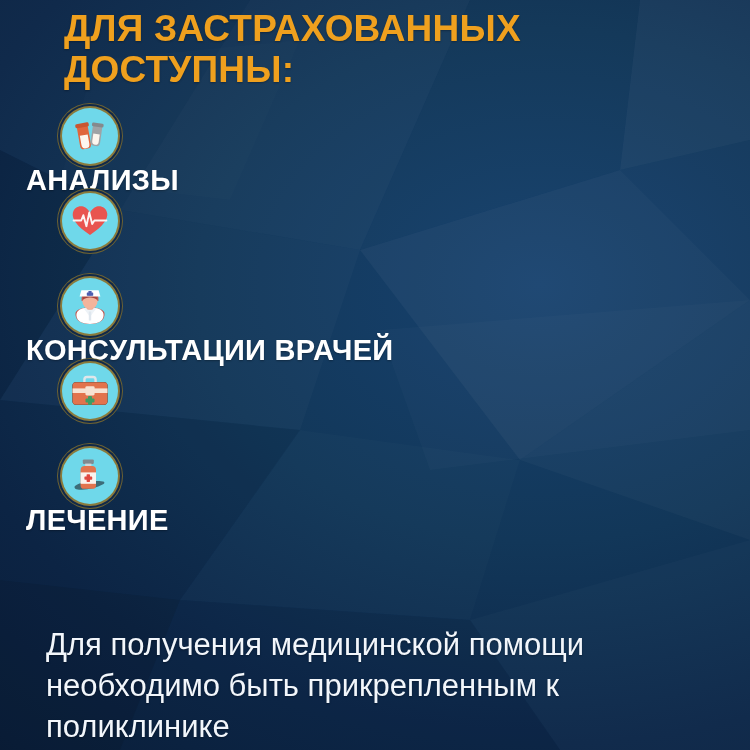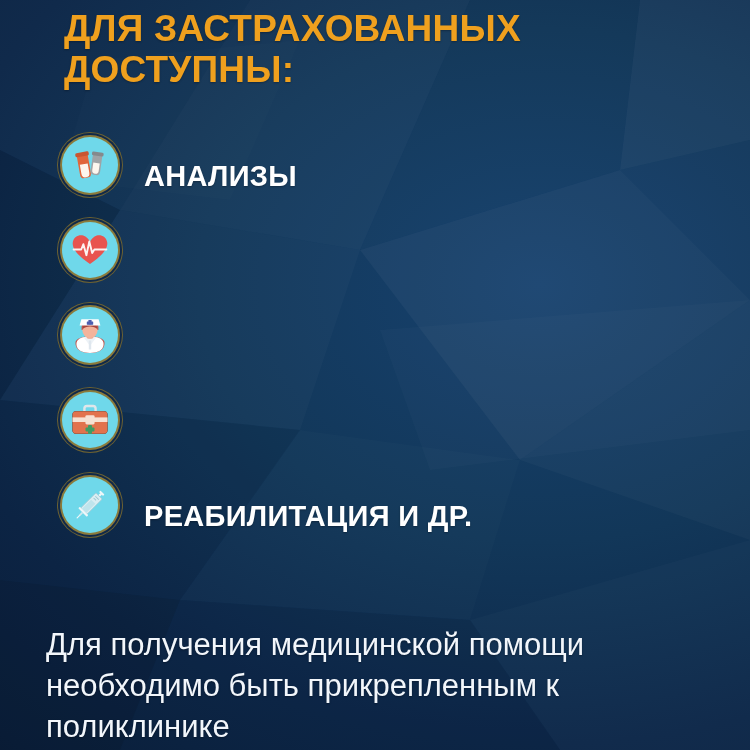--- a/index.html
+++ b/index.html
@@ -48,21 +48,22 @@
   .list {
     position: absolute;
     left: 0;
     top: 108px;
     width: 750px;
   }
   .row {
     position: relative;
     height: 85px;
     display: flex;
-    align-items: flex-end;
+    align-items: flex-start;
+    flex-direction: column;
   }
   .badge {
     position: relative;
     flex: 0 0 auto;
     margin-left: 62px;
     width: 56px;
     height: 56px;
     border-radius: 50%;
     background: #6fd8ea;
     box-shadow:
@@ -169,55 +170,52 @@
           <rect x="16.4" y="16.4" width="7.2" height="7.4" rx="2.4" fill="#eda48c"></rect>
           <path d="M11.6 12.4 C 11.6 7.6, 15.2 5, 20 5 C 24.8 5, 28.4 7.6, 28.4 12.4 L 28.4 15 L 11.6 15 Z" fill="#c0564f"></path>
           <ellipse cx="20" cy="15.2" rx="7.6" ry="7.9" fill="#f3b49b"></ellipse>
           <path d="M12.4 14.6 C 12.4 9.6, 15.8 7.2, 20 7.2 C 24.2 7.2, 27.6 9.6, 27.6 14.6 C 25.6 12.4, 23 11.6, 20 11.6 C 17 11.6, 14.4 12.4, 12.4 14.6 Z" fill="#a7463f"></path>
           <path d="M9.6 10.6 L30.4 10.6 L28.6 4.2 L11.4 4.2 Z" fill="#ffffff"></path>
           <rect x="18.4" y="5.0" width="3.2" height="4.6" rx="0.5" fill="#4e5fb0"></rect>
           <rect x="16.8" y="6.6" width="6.4" height="3.2" rx="0.5" fill="#4e5fb0"></rect>
           <rect x="18.8" y="25.5" width="2.4" height="9" fill="#dfe7ee"></rect>
         </svg>
       </div>
+      <div class="row-label">КОНСУЛЬТАЦИИ ВРАЧЕЙ</div>
     </div>
 
     <div class="row">
       <div class="badge">
         <svg width="42" height="42" viewBox="0 0 42 42" xmlns="http://www.w3.org/2000/svg">
           <path d="M15.4 12.5 V9.6 a2.6 2.6 0 0 1 2.6-2.6 h6 a2.6 2.6 0 0 1 2.6 2.6 v2.9" fill="none" stroke="#dfe6ea" stroke-width="2.4" stroke-linecap="round"></path>
           <rect x="3.5" y="12.2" width="35" height="22.5" rx="3.4" fill="#e0secondary"></rect>
           <rect x="3.5" y="12.2" width="35" height="22.5" rx="3.4" fill="#e2734d"></rect>
           <rect x="3.5" y="18.4" width="35" height="4.6" fill="#f7e2d3"></rect>
           <rect x="16.4" y="16.2" width="9.2" height="9.2" rx="1.4" fill="#f7e2d3"></rect>
           <rect x="19.0" y="26.0" width="4.0" height="9.0" rx="1" fill="#3f9c63"></rect>
           <rect x="16.5" y="28.5" width="9.0" height="4.0" rx="1" fill="#3f9c63"></rect>
         </svg>
       </div>
     </div>
 
-
     <div class="row">
       <div class="badge">
         <svg width="42" height="42" viewBox="0 0 42 42" xmlns="http://www.w3.org/2000/svg">
-          <g transform="rotate(45 21 21)">
-            <rect x="18.2" y="3.4" width="5.6" height="2.0" rx="0.6" fill="#eef7f9"></rect>
-            <rect x="19.9" y="5.0" width="2.2" height="3.4" fill="#eef7f9"></rect>
-            <rect x="16.6" y="8.2" width="8.8" height="21.4" rx="1.2" fill="#d9eef3" stroke="#a9cfd9" stroke-width="0.9"></rect>
-            <rect x="18.0" y="16.4" width="6.0" height="13.0" fill="#bfe4ec"></rect>
-            <rect x="18.6" y="10.6" width="4.8" height="0.9" fill="#9dc5d0"></rect>
-            <rect x="18.6" y="13.0" width="3.4" height="0.9" fill="#9dc5d0"></rect>
-            <rect x="15.0" y="29.4" width="12.0" height="2.2" rx="0.8" fill="#eef7f9"></rect>
-            <rect x="20.2" y="31.4" width="1.6" height="4.6" fill="#d2e9ef"></rect>
-            <path d="M21 36 L21 39.2" stroke="#eef7f9" stroke-width="1.2" stroke-linecap="round"></path>
-          </g>
-        </svg>
-      </div>
-      <div class="row-label">РЕАБИЛИТАЦИЯ И ДР.</div>
-    </div>
+          <path d="M6 31 C 12 26.5, 22 25.5, 34 26.4 C 35.5 26.5, 36 28.2, 34.6 29.0 C 26 33.6, 15 35.8, 7.4 34.2 C 5.6 33.8, 4.9 31.8, 6 31 Z" fill="#3c6c78"></path>
+          <rect x="13.8" y="4.4" width="11" height="4.6" rx="1.2" fill="#7f8a90"></rect>
+          <rect x="16.2" y="8.6" width="6.2" height="3.2" fill="#cfd6da"></rect>
+          <path d="M11.6 15 a4 4 0 0 1 4-4 h7.4 a4 4 0 0 1 4 4 v15.4 a3.4 3.4 0 0 1 -3.4 3.4 h-8.6 a3.4 3.4 0 0 1 -3.4 -3.4 Z" fill="#e2734d"></path>
+          <rect x="11.6" y="17.4" width="15.4" height="11.4" fill="#fbf2ec"></rect>
+          <rect x="17.6" y="19.2" width="3.4" height="7.8" rx="0.7" fill="#e0483f"></rect>
+          <rect x="15.4" y="21.4" width="7.8" height="3.4" rx="0.7" fill="#e0483f"></rect>
+        </svg>
+      </div>
+      <div class="row-label">ЛЕЧЕНИЕ</div>
+    </div>
+
 
   </div>
 
   <div class="footer">Для получения медицинской помощи
 необходимо быть прикрепленным к поликлинике
 по месту проживания.</div>
 
 </div>
 
 </body></html>

